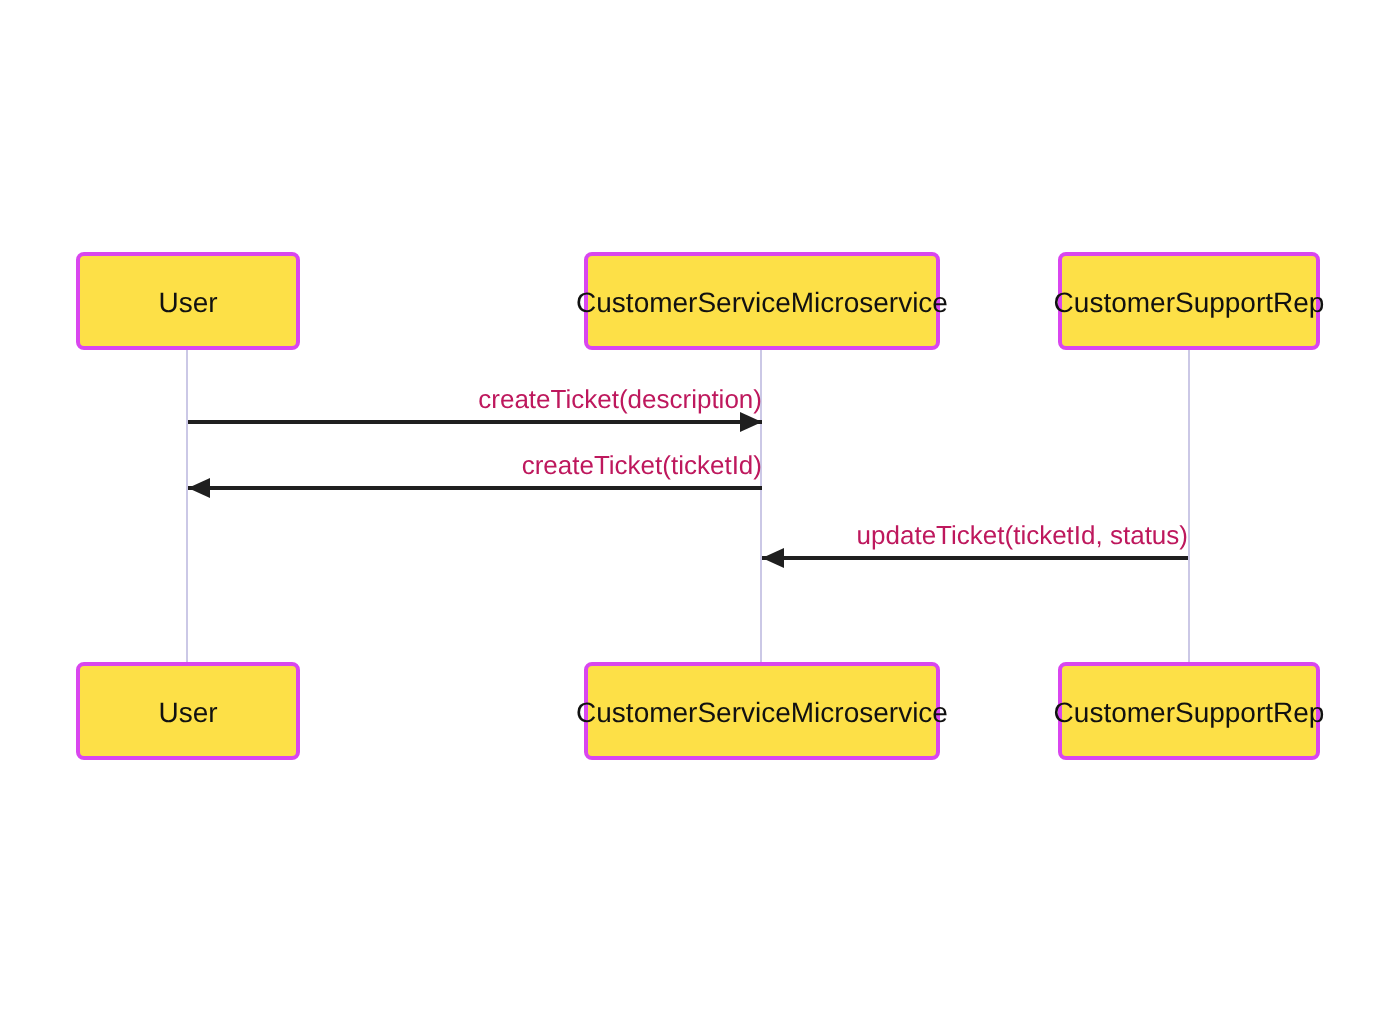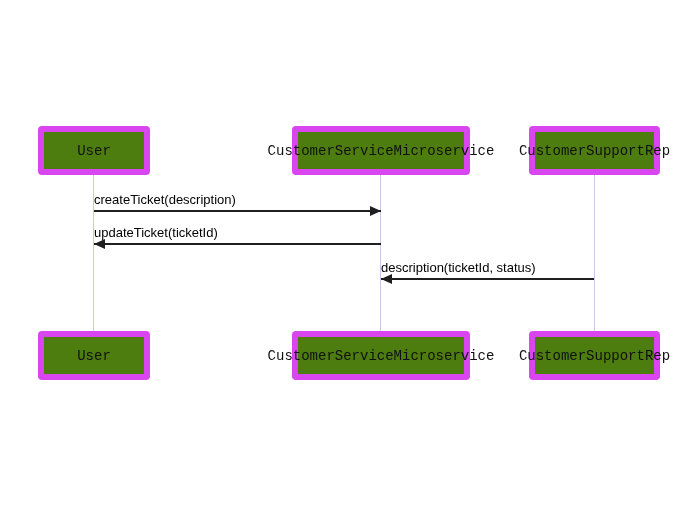--- a/index.html
+++ b/index.html
@@ -18,45 +18,44 @@
   .lifeline {
     position: absolute;
     width: 1px;
     top: 175px;
     height: 156px;
     background: #cbc8e6;
   }
   .actor {
     position: absolute;
     height: 49px;
-    background: #4d7c0f;
-    border: 6px solid #d946ef;
+    background: #fde047;
+    border: 2px solid #d946ef;
     border-radius: 4px;
     box-sizing: border-box;
     display: flex;
     align-items: center;
     justify-content: center;
     font-size: 14px;
     color: #111111;
-    font-family: Liberation Mono, monospace;
   }
   .actor.top { top: 126px; }
   .actor.bottom { top: 331px; }
   .message {
     position: absolute;
     height: 22px;
   }
   .msg-label {
     position: absolute;
     left: 0;
     right: 0;
     bottom: 5px;
-    text-align: left;
+    text-align: right;
     font-size: 13px;
-    color: #000000;
+    color: #be185d;
     white-space: nowrap;
   }
   .msg-line {
     position: absolute;
     left: 0;
     right: 0;
     bottom: 0;
     height: 1.6px;
     background: #1f1f1f;
   }
@@ -107,27 +106,27 @@
   </div>
 
   <div class="message" style="left:94px;width:287px;top:190px">
     <div class="msg-label">createTicket(description)</div>
     <div class="msg-line">
       <div class="arrowhead right"></div>
     </div>
   </div>
 
   <div class="message" style="left:94px;width:287px;top:223px">
-    <div class="msg-label">updateTicket(ticketId)</div>
+    <div class="msg-label">createTicket(ticketId)</div>
     <div class="msg-line">
       <div class="arrowhead left"></div>
     </div>
   </div>
 
   <div class="message" style="left:381px;width:213px;top:258px">
-    <div class="msg-label">description(ticketId, status)</div>
+    <div class="msg-label">updateTicket(ticketId, status)</div>
     <div class="msg-line">
       <div class="arrowhead left"></div>
     </div>
   </div>
 
 
 </div>
 
 </body></html>

